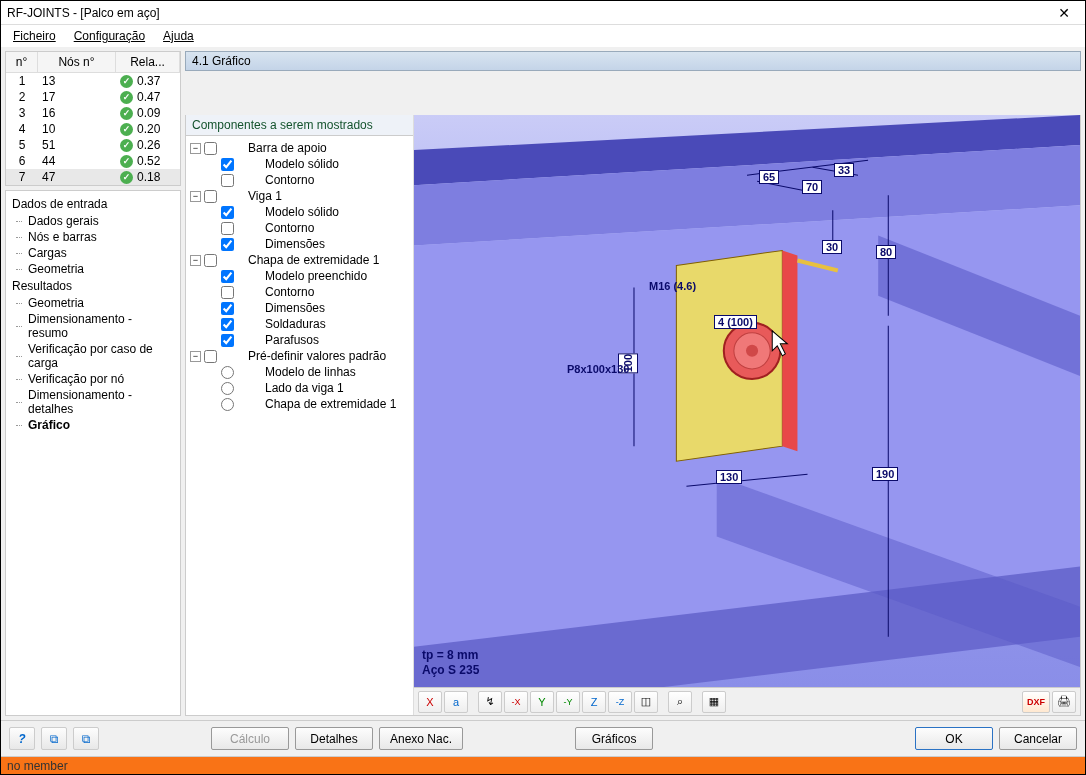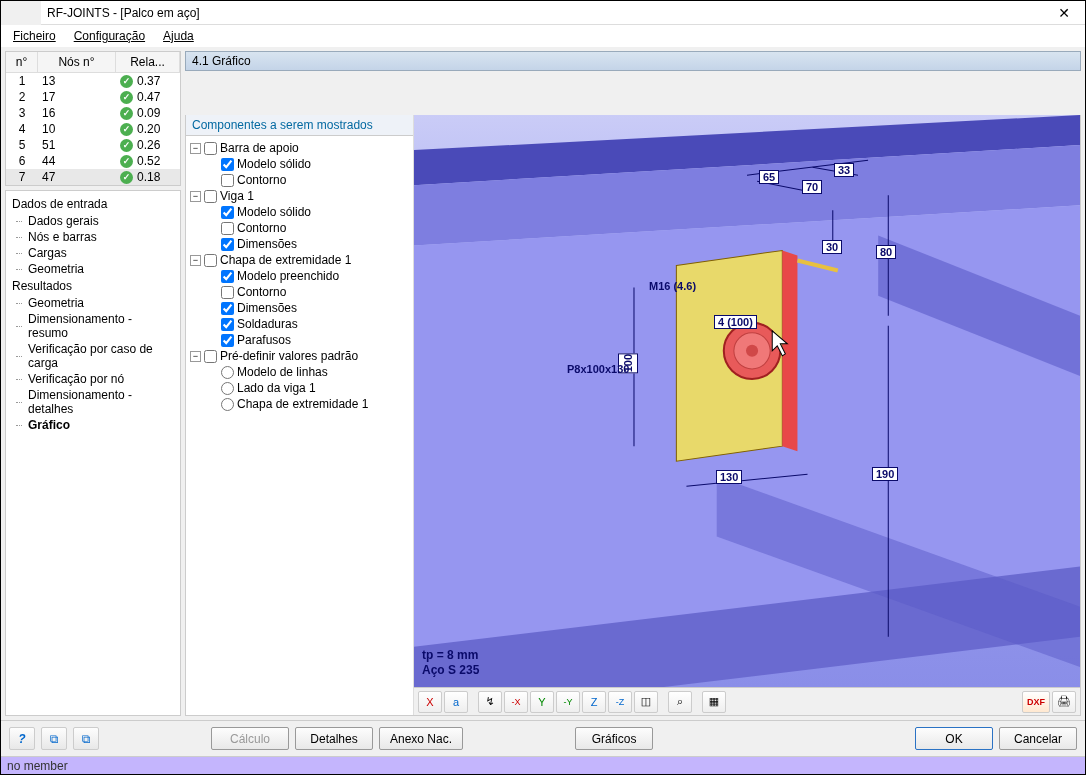--- a/index.html
+++ b/index.html
@@ -1,17 +1,17 @@
 <!DOCTYPE html>
 <html><head>
 <meta charset="utf-8">
 <style>
 * { box-sizing: border-box; margin: 0; padding: 0; font-family: "Segoe UI", Tahoma, sans-serif; font-size: 12px; }
 body { background: #f0f0f0; width: 1086px; height: 775px; overflow: hidden; border: 1px solid #000; display: flex; flex-direction: column; }
-.titlebar { height: 24px; display: flex; align-items: center; padding: 0 6px; background: #fff; border-bottom: 1px solid #ddd; margin-left: 40px; }
+.titlebar { height: 24px; display: flex; align-items: center; padding: 0 6px; background: #fff; border-bottom: 1px solid #ddd; }
 .titlebar .title { flex: 1; }
 .titlebar .close { width: 30px; text-align: center; cursor: pointer; font-size: 14px; }
 .menubar { height: 22px; display: flex; align-items: center; background: #fff; padding: 0 4px; gap: 2px; }
 .menubar .menu-item { padding: 2px 8px; cursor: pointer; }
 .menubar .menu-item u { text-decoration: underline; }
 .content { flex: 1; display: flex; background: #f0f0f0; padding: 4px; gap: 4px; overflow: hidden; }
 .left-col { width: 176px; display: flex; flex-direction: column; gap: 4px; }
 .table { background: #fff; border: 1px solid #ccc; }
 .table-header { display: flex; background: #f5f5f5; border-bottom: 1px solid #ddd; }
 .table-header div { padding: 3px 4px; border-right: 1px solid #ddd; }
@@ -26,42 +26,42 @@
 .ok-icon { width: 13px; height: 13px; background: #4caf50; border-radius: 50%; display: inline-flex; align-items: center; justify-content: center; color: #fff; font-size: 9px; font-weight: bold; }
 .nav-tree { background: #fff; border: 1px solid #ccc; flex: 1; padding: 4px 2px; }
 .nav-tree .hdr { font-weight: normal; padding: 2px 4px; }
 .nav-tree .leaf { padding: 1px 4px 1px 20px; cursor: pointer; position: relative; }
 .nav-tree .leaf::before { content: ""; position: absolute; left: 8px; top: 50%; width: 6px; border-top: 1px dotted #999; }
 .nav-tree .leaf.sel { font-weight: bold; }
 .right-col { flex: 1; display: flex; flex-direction: column; background: #f0f0f0; gap: 44px; }
 .panel-title { background: linear-gradient(#d8e4f0, #c4d4e8); border: 1px solid #9ab; padding: 2px 6px; }
 .panel-body { flex: 1; display: flex; background: #fff; border: 1px solid #ccc; border-top: none; overflow: hidden; }
 .tree-panel { width: 228px; border-right: 1px solid #ddd; display: flex; flex-direction: column; }
-.tree-title { background: #eef2f8; padding: 3px 6px; border-bottom: 1px solid #ccc; color: #0369a1; }
+.tree-title { background: #eef2f8; padding: 3px 6px; border-bottom: 1px solid #ccc; color: #14532d; }
 .tree-body { flex: 1; padding: 4px 2px; overflow: auto; }
 .tree-node { display: flex; align-items: center; padding: 1px 2px; gap: 3px; white-space: nowrap; }
 .tree-node .expander { width: 11px; height: 11px; border: 1px solid #999; display: inline-flex; align-items: center; justify-content: center; font-size: 9px; line-height: 1; background: #fff; cursor: pointer; }
 .tree-node .spacer { display: inline-block; }
 .tree-node .chk { width: 13px; height: 13px; }
 .tree-node .radio { width: 13px; height: 13px; }
-.tree-node label { cursor: pointer; }
+.tree-node label { cursor: pointer; margin-left: 28px; }
 .viewport-wrap { flex: 1; display: flex; flex-direction: column; }
 .viewport { flex: 1; position: relative; background: linear-gradient(to bottom, #caccf7 0%, #a0a4f0 40%, #8a8ee8 100%); overflow: hidden; }
 .viewport svg { width: 100%; height: 100%; display: block; }
 .dim-label { position: absolute; background: #fff; border: 1px solid #0a0a6a; padding: 0 3px; font-size: 11px; font-weight: bold; color: #0a0a6a; }
 .info-text { position: absolute; left: 8px; bottom: 8px; color: #0a0a6a; font-size: 11px; font-weight: bold; line-height: 1.3; }
 .view-toolbar { height: 28px; background: #f0f0f0; border-top: 1px solid #ccc; display: flex; align-items: center; padding: 0 4px; gap: 2px; }
 .tbtn { width: 24px; height: 22px; border: 1px solid #ccc; background: linear-gradient(#fff,#eee); display: inline-flex; align-items: center; justify-content: center; cursor: pointer; font-size: 11px; border-radius: 2px; }
 .tbtn.sep { border: none; background: none; width: 6px; cursor: default; }
 .footer { height: 36px; background: #f0f0f0; border-top: 1px solid #ccc; display: flex; align-items: center; padding: 0 8px; gap: 6px; }
 .btn { min-width: 78px; height: 23px; border: 1px solid #999; background: linear-gradient(#fdfdfd,#e8e8e8); border-radius: 2px; cursor: pointer; padding: 0 10px; }
 .btn:disabled { color: #999; cursor: default; }
 .btn.primary { border: 1px solid #2a72c4; }
 .icon-btn { width: 26px; height: 23px; border: 1px solid #ccc; background: linear-gradient(#fdfdfd,#e8e8e8); border-radius: 2px; cursor: pointer; display: inline-flex; align-items: center; justify-content: center; }
-.statusbar { height: 18px; background: #c4b5fd; border-top: 1px solid #ccc; padding: 0 6px; font-size: 11px; display: flex; align-items: center; color: #333; }
+.statusbar { height: 18px; background: #f97316; border-top: 1px solid #ccc; padding: 0 6px; font-size: 11px; display: flex; align-items: center; color: #333; }
 .spacer-flex { flex: 1; }
 .dxf-btn { background: linear-gradient(#fff,#ffe8d0); }
 </style>
 </head>
 <body>
 
 <div class="titlebar">
   <span class="title">RF-JOINTS - [Palco em aço]</span>
   <span class="close">✕</span>
 </div>

